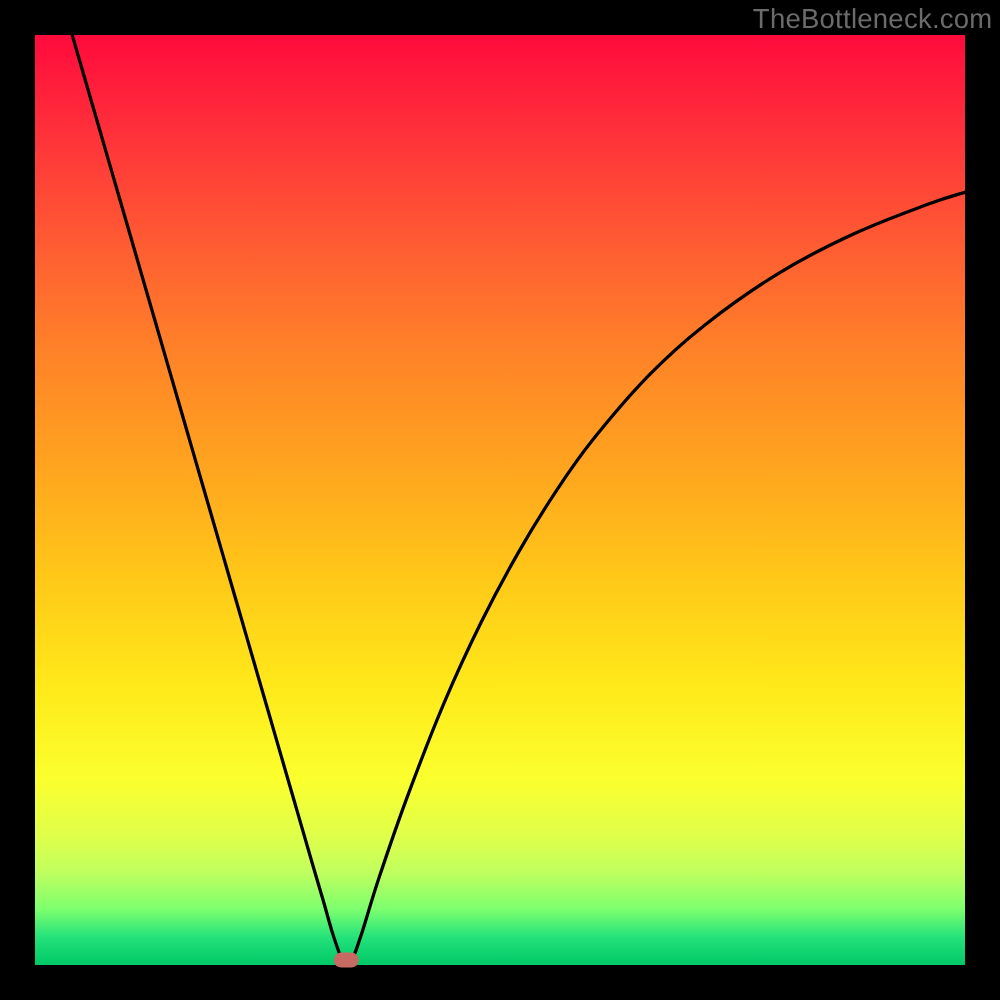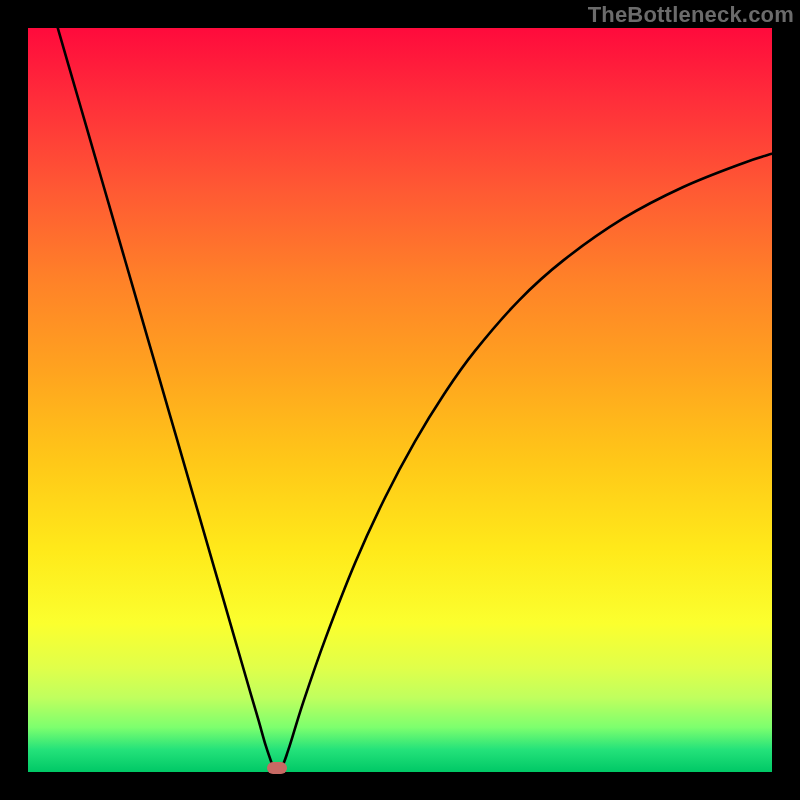--- a/index.html
+++ b/index.html
@@ -32,21 +32,21 @@
       #24e27a 97%,
       #00c866 100%
     );
   }
   .watermark {
     position: absolute;
     top: 2px;
     right: 6px;
     font-family: Arial, Helvetica, sans-serif;
     font-size: 22px;
-    font-weight: 700;
+    font-weight: 400;
     color: #6b6b6b;
     letter-spacing: 0.2px;
     user-select: none;
   }
   .curve {
     position: absolute;
     left: 0;
     top: 0;
     width: 744px;
     height: 744px;

